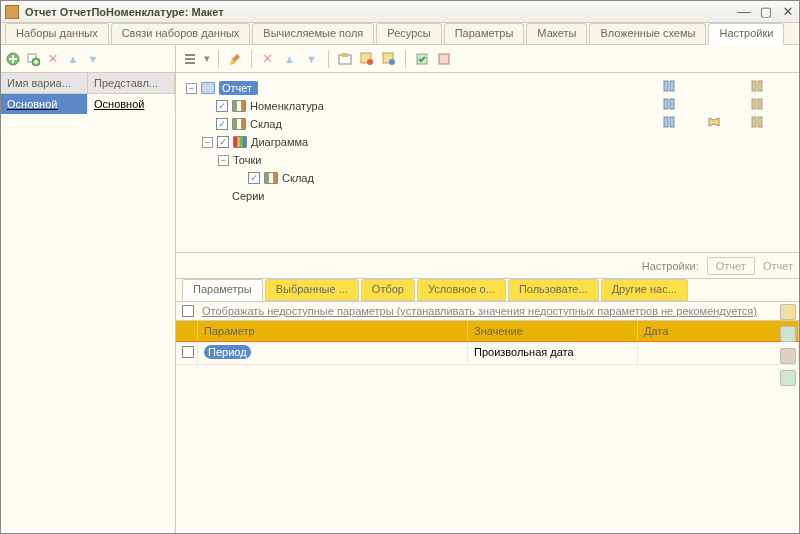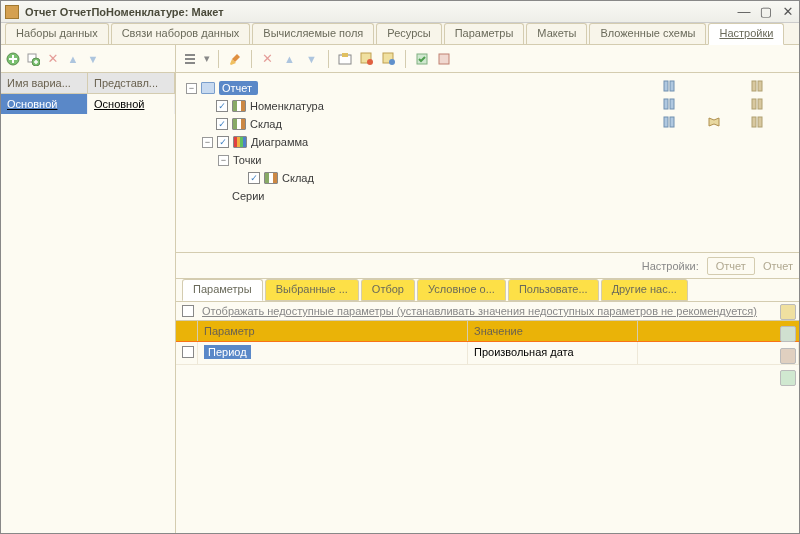--- a/index.html
+++ b/index.html
@@ -8,21 +8,21 @@
 
 .titlebar { height: 22px; background: linear-gradient(#f8f8f4,#eeeee8); border-bottom: 1px solid #ccc; display: flex; align-items: center; padding: 0 4px; }
 .titlebar .icon { width: 14px; height: 14px; background: #d4a050; border: 1px solid #a07830; margin-right: 6px; }
 .titlebar .title { flex: 1; font-weight: bold; color: #4a4a3a; }
 .titlebar .btns { display: flex; gap: 8px; }
 .titlebar .btn { width: 14px; height: 14px; display: flex; align-items: center; justify-content: center; color: #555; cursor: pointer; font-size: 13px; }
 
 
 .main-tabs { height: 22px; background: #f8f5ea; border-bottom: 1px solid #d4ccb0; display: flex; padding-left: 4px; }
 .main-tab { padding: 3px 10px; border: 1px solid #d4ccb0; border-bottom: none; border-radius: 3px 3px 0 0; margin-right: 2px; color: #6a6a5a; cursor: pointer; background: #f8f5ea; white-space: nowrap; }
-.main-tab.active { background: #fff; border-bottom: 1px solid #fff; margin-bottom: -1px; text-decoration: underline; }
+.main-tab.active { background: #fff; border-bottom: 1px solid #fff; margin-bottom: -1px; }
 
 
 .content { display: flex; height: calc(100% - 44px); background: #fdfbf2; }
 
 
 .left-panel { width: 175px; border-right: 1px solid #d4ccb0; display: flex; flex-direction: column; }
 .left-toolbar { height: 28px; border-bottom: 1px solid #d4ccb0; display: flex; align-items: center; gap: 4px; padding: 0 4px; }
 .tb-icon { width: 16px; height: 16px; display: inline-flex; align-items: center; justify-content: center; cursor: pointer; }
 .left-grid-header { display: flex; background: #e5e5e5; border-bottom: 1px solid #d4ccb0; }
 .left-grid-header > div { flex: 1; padding: 4px 6px; border-right: 1px solid #d4ccb0; color: #6a6250; }
@@ -66,21 +66,21 @@
 .params-area { flex: 1; position: relative; border-top: 1px solid #d4ccb0; }
 .params-check-row { display: flex; align-items: center; padding: 3px 6px; color: #888; gap: 4px; text-decoration: underline; }
 .params-grid-header { display: flex; background: #eab308; border-top: 1px solid #d4ccb0; border-bottom: 1px solid #f97316; }
 .params-grid-header > div { padding: 4px 6px; border-right: 1px solid #d4ccb0; color: #6a6250; }
 .ph-chk { width: 22px; }
 .ph-param { width: 270px; }
 .ph-val { width: 170px; }
 .ph-date { flex: 1; }
 .params-row { display: flex; border-bottom: 1px solid #eee8d8; }
 .params-row > div { padding: 4px 6px; border-right: 1px solid #eee8d8; }
-.param-sel { background: #5a88c8; color: #fff; padding: 1px 4px; }
+.param-sel { background: #5a88c8; color: #fff; padding: 1px 4px; border-radius: 7px; }
 .side-icons { position: absolute; right: 3px; top: 2px; display: flex; flex-direction: column; gap: 6px; }
 .side-icon { width: 16px; height: 16px; cursor: pointer; border: 1px solid #bbb; border-radius: 2px; }
 
 svg { display: block; }
 </style>
 </head>
 <body>
 
 <div class="titlebar">
   <div class="icon"></div>
@@ -299,20 +299,21 @@
 
     <div class="params-area">
       <div class="params-check-row">
         <span class="chk"></span>
         <span style="text-decoration:underline dotted">Отображать недоступные параметры (устанавливать значения недоступных параметров не рекомендуется)</span>
       </div>
       <div class="params-grid-header">
         <div class="ph-chk"></div>
         <div class="ph-param">Параметр</div>
         <div class="ph-val">Значение</div>
+        <div class="ph-date">Дата</div>
       </div>
       <div class="params-row">
         <div class="ph-chk"><span class="chk"></span></div>
         <div class="ph-param"><span class="param-sel">Период</span></div>
         <div class="ph-val">Произвольная дата</div>
         <div class="ph-date"></div>
       </div>
       <div class="side-icons">
         <span class="side-icon" style="background:#f0e0a0"></span>
         <span class="side-icon" style="background:#d0e0d0"></span>

